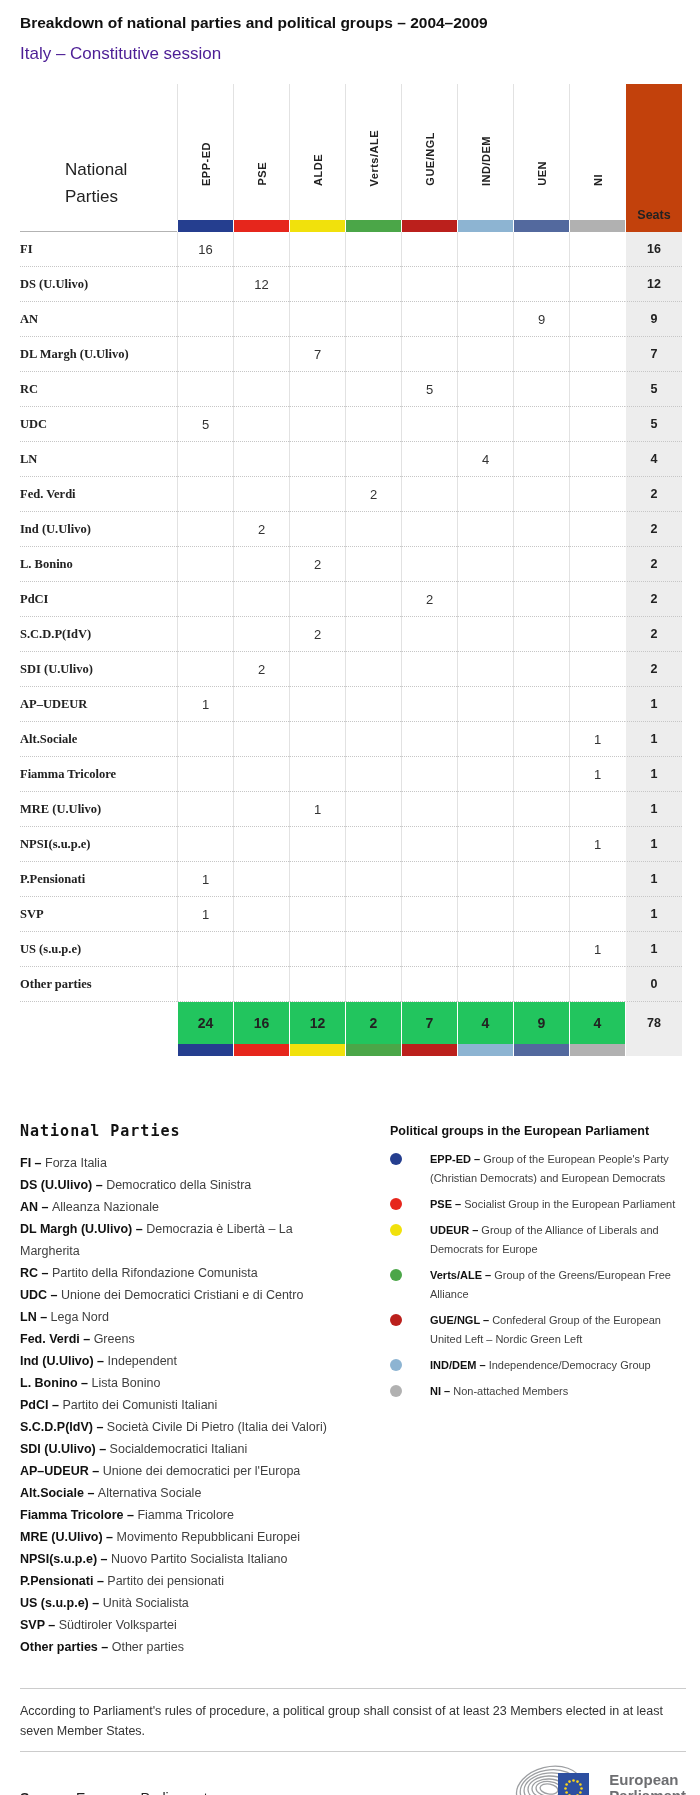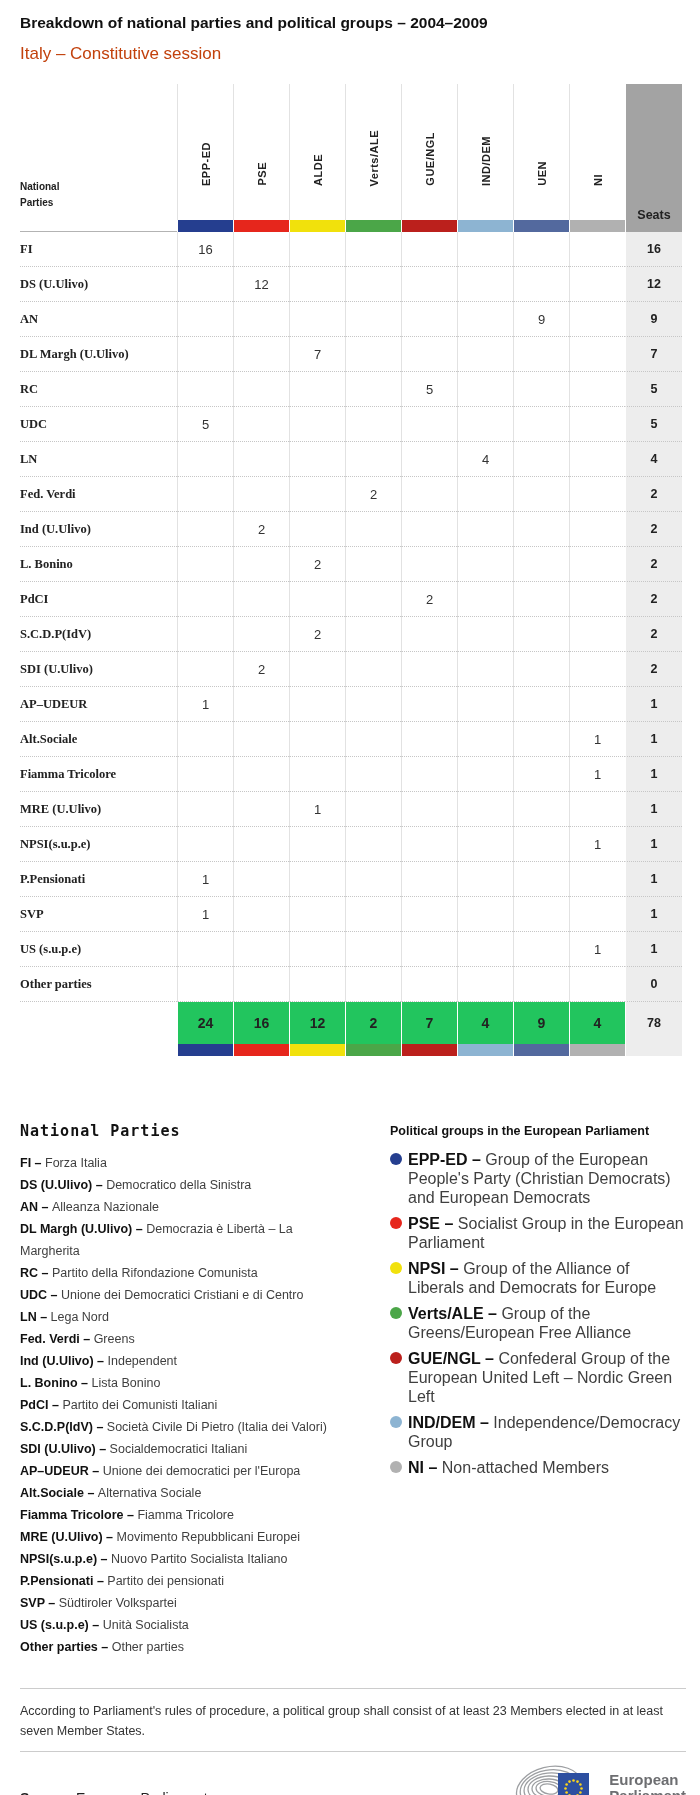--- a/index.html
+++ b/index.html
@@ -1,29 +1,29 @@
 <!DOCTYPE html>
 <html><head>
 <meta charset="utf-8">
 <style>
   html,body{margin:0;padding:0;background:#fff;}
   body{width:700px;height:1795px;overflow:hidden;font-family:"Liberation Sans",sans-serif;color:#222;}
   .page{padding:6px 14px 0 20px;}
   h1{font-size:15.5px;font-weight:700;color:#111;margin:8px 0 0;}
-  h2{font-size:17px;font-weight:400;color:#c2410c;margin:12px 0 0;}
+  h2{font-size:17px;font-weight:400;color:#4c1d95;margin:12px 0 0;}
 
   
   .grid{margin-top:20px;display:grid;width:661px;
         grid-template-columns:157px repeat(8,56px) 57px;
         grid-template-rows:136px 12px repeat(22,35px) 42px 12px;}
   .grid > div{box-sizing:border-box;}
   .hc{border-left:1px solid #e2e2e2;display:flex;justify-content:center;align-items:flex-end;padding-bottom:34px;}
   .hc span{writing-mode:vertical-rl;transform:rotate(180deg);font-weight:700;font-size:11px;letter-spacing:.5px;color:#222;}
-  .hc-label{display:flex;flex-direction:column;justify-content:flex-end;padding-bottom:10px;font-weight:700;font-size:10px;line-height:1.55;color:#222;}
-  .hc-seats{grid-column:10;grid-row:1 / span 2;background:#a3a3a3;display:flex;justify-content:center;align-items:flex-end;
+  .hc-label{display:flex;flex-direction:column;justify-content:flex-end;padding-bottom:10px;font-weight:400;font-size:17px;line-height:1.55;color:#222;margin-left:45px;}
+  .hc-seats{grid-column:10;grid-row:1 / span 2;background:#c2410c;display:flex;justify-content:center;align-items:flex-end;
             padding-bottom:10px;font-weight:700;font-size:12.5px;color:#222;border-left:1px solid #fff;}
   .cb-label{border-bottom:1px solid #b3b3b3;}
   .cb,.cb2{border-left:1px solid #fff;}
   .rl{display:flex;align-items:center;font-weight:700;font-size:12.5px;color:#222;border-bottom:1px dotted #c6c6c6;font-family:Liberation Serif, serif;}
   .rv{display:flex;align-items:center;justify-content:center;font-size:13px;color:#333;
       border-left:1px solid #e2e2e2;border-bottom:1px dotted #c6c6c6;}
   .rs{display:flex;align-items:center;justify-content:center;font-size:12.5px;font-weight:700;color:#222;
       background:#ededed;border-bottom:1px dotted #c6c6c6;border-left:1px solid #fff;}
   .tv{display:flex;align-items:center;justify-content:center;font-size:14px;font-weight:700;color:#222;
       background:#22c55e;border-left:1px solid #fff;}
@@ -32,21 +32,21 @@
   .bs{background:#ededed;border-left:1px solid #fff;}
 
   
   .legends{display:flex;margin-top:66px;}
   .legend-national{width:330px;flex:none;}
   .legend-national h3{font-family:"DejaVu Sans Mono",monospace;font-size:15px;font-weight:700;letter-spacing:1px;color:#111;margin:0 0 12px;}
   .np-item{font-size:12.5px;line-height:22px;color:#3f3f3f;}
   .np-item b{color:#111;margin-top:28px;}
   .legend-groups{margin-left:40px;flex:1;}
   .legend-groups h3{font-size:12.5px;font-weight:700;color:#111;margin:2px 0 12px;}
-  .pg-item{display:flex;gap:6px;margin-bottom:7px;font-size:16px;line-height:19px;color:#3f3f3f;}
+  .pg-item{display:flex;gap:28px;margin-bottom:7px;font-size:11px;line-height:19px;color:#3f3f3f;}
   .pg-item b{color:#111;}
   .pg-dot{width:12px;height:12px;border-radius:50%;margin-top:3px;flex:none;}
 
   hr{border:none;border-top:1px solid #ccc;margin:0;}
   .hr1{margin-top:30px;}
   .note{font-size:12.5px;line-height:20px;color:#333;margin:12px 0 10px;}
   .footer{display:flex;justify-content:space-between;align-items:flex-end;margin-top:8px;}
   .source{font-size:14px;color:#222;margin:0 0 10px;}
   .source b{font-weight:700;}
   .logo{display:flex;align-items:center;gap:6px;}
@@ -357,39 +357,39 @@
           <div class="np-item"><b>L. Bonino – </b>Lista Bonino</div>
           <div class="np-item"><b>PdCI – </b>Partito dei Comunisti Italiani</div>
           <div class="np-item"><b>S.C.D.P(IdV) – </b>Società Civile Di Pietro (Italia dei Valori)</div>
           <div class="np-item"><b>SDI (U.Ulivo) – </b>Socialdemocratici Italiani</div>
           <div class="np-item"><b>AP–UDEUR – </b>Unione dei democratici per l'Europa</div>
           <div class="np-item"><b>Alt.Sociale – </b>Alternativa Sociale</div>
           <div class="np-item"><b>Fiamma Tricolore – </b>Fiamma Tricolore</div>
           <div class="np-item"><b>MRE (U.Ulivo) – </b>Movimento Repubblicani Europei</div>
           <div class="np-item"><b>NPSI(s.u.p.e) – </b>Nuovo Partito Socialista Italiano</div>
           <div class="np-item"><b>P.Pensionati – </b>Partito dei pensionati</div>
+          <div class="np-item"><b>US (s.u.p.e) – </b>Unità Socialista</div>
           <div class="np-item"><b>SVP – </b>Südtiroler Volkspartei</div>
-          <div class="np-item"><b>US (s.u.p.e) – </b>Unità Socialista</div>
           <div class="np-item"><b>Other parties – </b>Other parties</div>
         </div>
     </div>
     <div class="legend-groups">
       <h3>Political groups in the European Parliament</h3>
       <div id="groups-legend-list">
           <div class="pg-item">
             <span class="pg-dot" style="background: rgb(37, 62, 143);"></span>
             <span><b>EPP-ED – </b>Group of the European People's Party (Christian Democrats) and European Democrats</span>
           </div>
           <div class="pg-item">
             <span class="pg-dot" style="background: rgb(230, 38, 28);"></span>
             <span><b>PSE – </b>Socialist Group in the European Parliament</span>
           </div>
           <div class="pg-item">
             <span class="pg-dot" style="background: rgb(241, 225, 12);"></span>
-            <span><b>NPSI – </b>Group of the Alliance of Liberals and Democrats for Europe</span>
+            <span><b>UDEUR – </b>Group of the Alliance of Liberals and Democrats for Europe</span>
           </div>
           <div class="pg-item">
             <span class="pg-dot" style="background: rgb(75, 166, 72);"></span>
             <span><b>Verts/ALE – </b>Group of the Greens/European Free Alliance</span>
           </div>
           <div class="pg-item">
             <span class="pg-dot" style="background: rgb(187, 32, 28);"></span>
             <span><b>GUE/NGL – </b>Confederal Group of the European United Left – Nordic Green Left</span>
           </div>
           <div class="pg-item">

